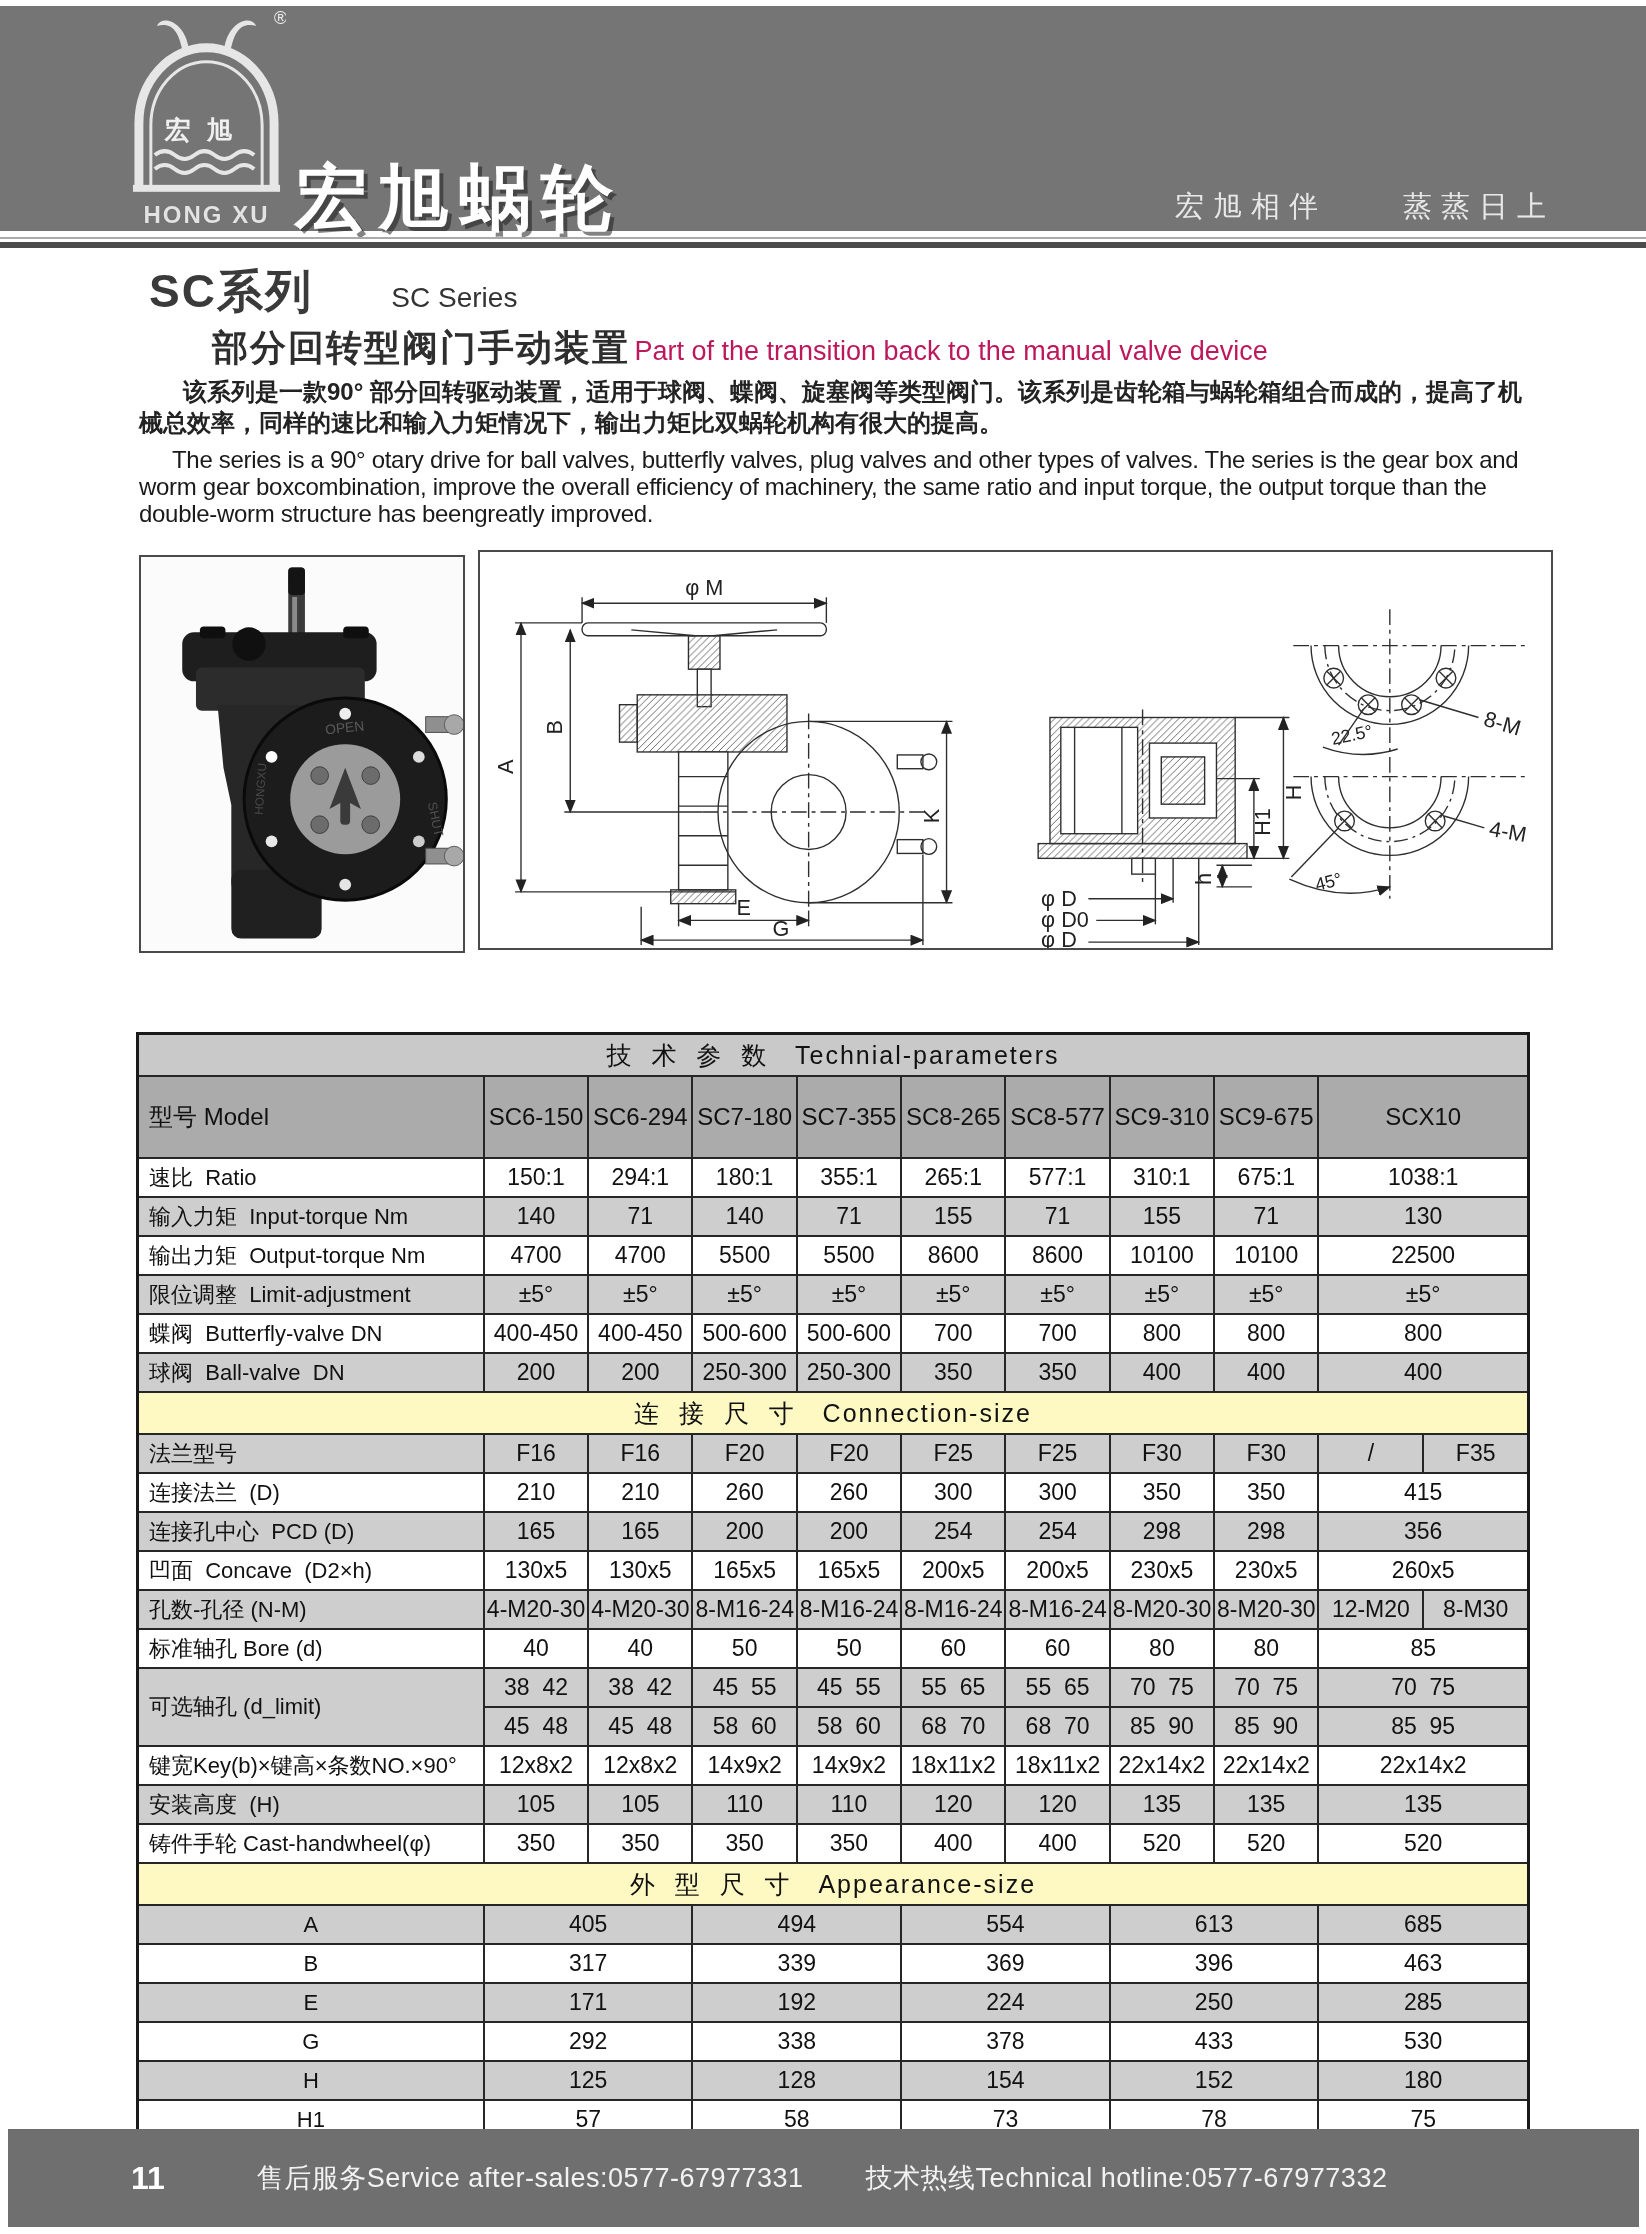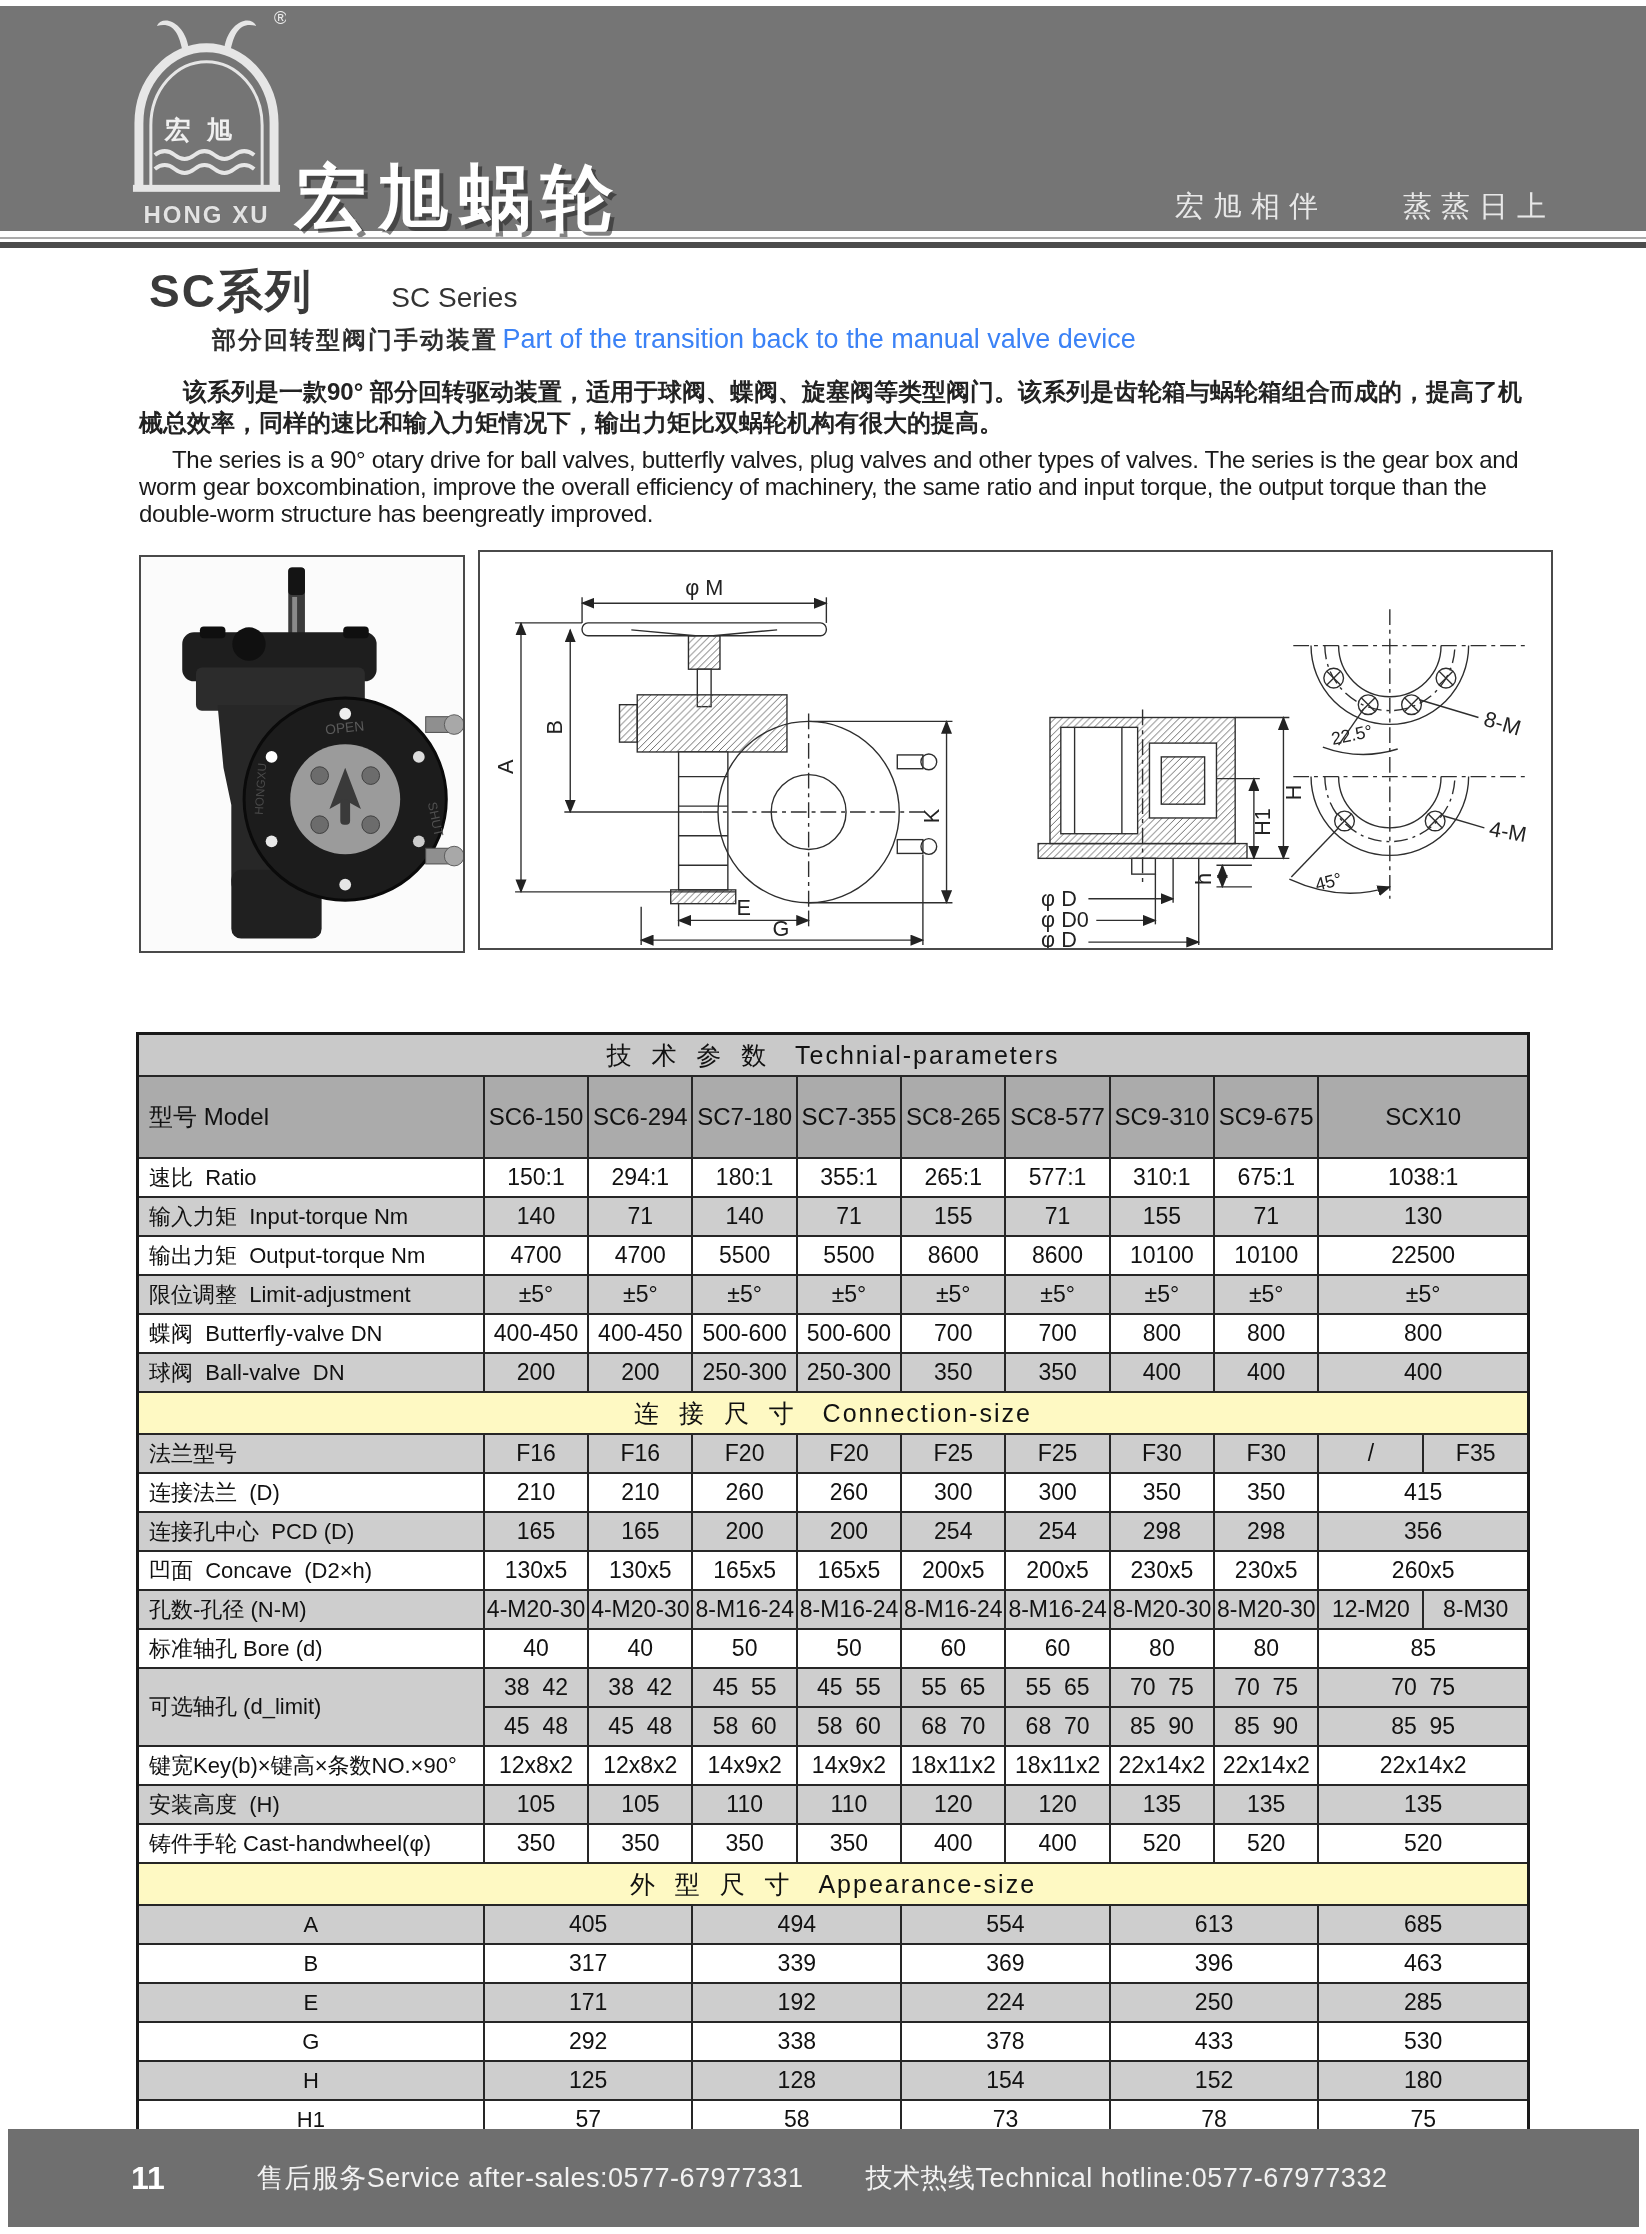--- a/index.html
+++ b/index.html
@@ -18,22 +18,22 @@
           font-family:"DejaVu Serif","Liberation Serif",serif;letter-spacing:9px;white-space:pre;}
   .rule-light{position:absolute;left:0;top:237px;width:1647px;height:2px;background:#aaaaaa;}
   .rule-dark{position:absolute;left:0;top:242px;width:1647px;height:6px;background:#4c4c4c;}
 
   
   .content{position:absolute;left:139px;width:1393px;}
   .series-line{position:absolute;top:261px;}
   .series-cn{font-size:46px;font-weight:bold;color:#3a3a3a;letter-spacing:2px;margin-left:10px;}
   .series-en{font-size:28px;color:#333;margin-left:74px;}
   .title-line{position:absolute;top:324px;left:73px;}
-  .title-cn{font-size:24px;font-weight:bold;color:#2e2e2e;letter-spacing:2px;font-family:Liberation Serif, serif;}
-  .title-en{font-size:27px;color:#3b82f6;}
+  .title-cn{font-size:36px;font-weight:bold;color:#2e2e2e;letter-spacing:2px;font-family:Liberation Serif, serif;}
+  .title-en{font-size:27px;color:#be185d;}
   .desc-cn{position:absolute;top:376px;width:1403px;font-size:24px;line-height:31px;
            font-weight:bold;color:#222;text-indent:44px;margin:0;}
   .desc-en{position:absolute;top:446px;width:1401px;font-size:24px;line-height:27px;
            color:#1a1a1a;text-indent:33px;margin:0;letter-spacing:-0.3px;}
 
   
   .photo-box{position:absolute;left:139px;top:555px;width:326px;height:398px;
              border:2px solid #4a4a4a;box-sizing:border-box;background:#fcfcfc;}
   .drawing-box{position:absolute;left:478px;top:550px;width:1075px;height:400px;
              border:2px solid #4a4a4a;box-sizing:border-box;background:#ffffff;}

